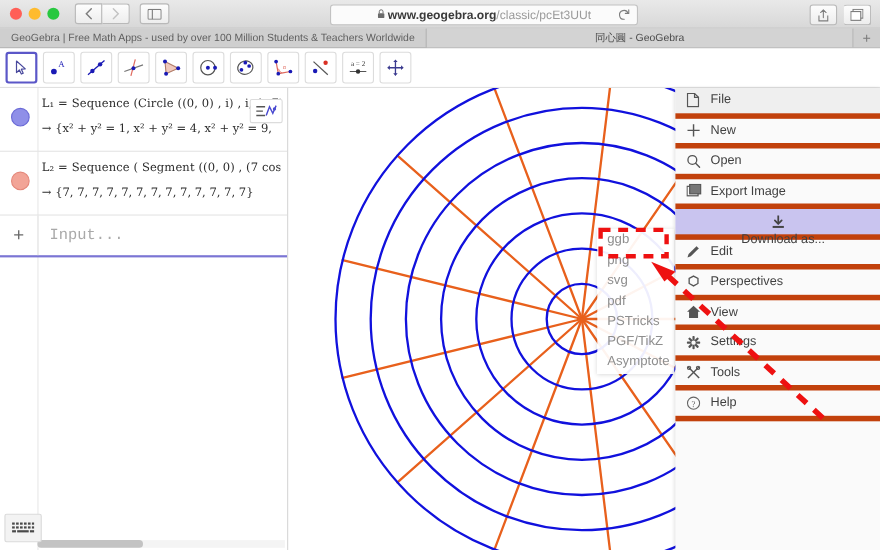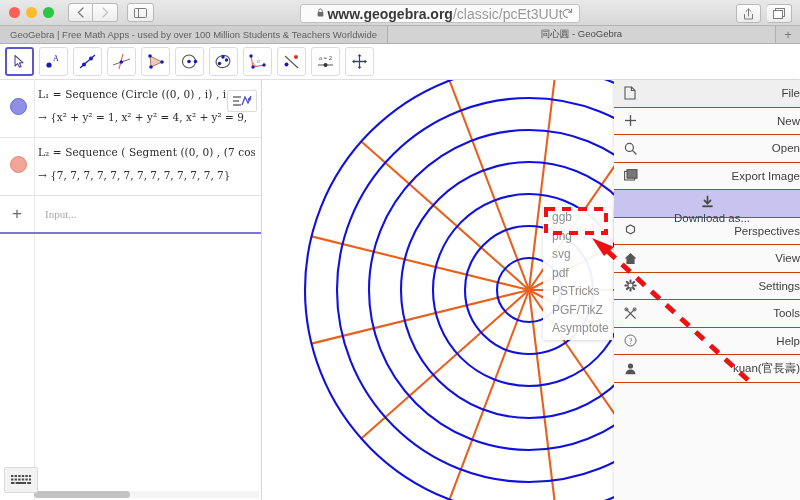--- a/index.html
+++ b/index.html
@@ -35,21 +35,21 @@
   .chrome-btn:first-child { border-radius: 3px 0 0 3px; }
   .chrome-btn:last-child { border-radius: 0 3px 3px 0; border-left: none; }
   .chrome-btn.single { border-radius: 3px; margin-left: 9px; width: 27px; }
 
   .urlbar {
     position: absolute; left: 300px; top: 4px; width: 280px; height: 19px;
     background: #fbfbfb; border: 1px solid #c2c2c2; border-radius: 3px;
     display: flex; align-items: center; justify-content: center;
   }
   .lock { font-size: 8px; color: #6b6b6b; margin-right: 3px; }
-  .url-text { font-size: 14px; color: #9a9a9a; white-space: nowrap; }
+  .url-text { font-size: 11px; color: #9a9a9a; white-space: nowrap; }
   .url-text b { color: #3a3a3a; font-weight: bold; }
   .reload { position: absolute; right: 6px; top: 3px; font-size: 11px; color: #7d7d7d; }
 
   .right-chrome { position: absolute; right: 8px; top: 4px; display: flex; gap: 6px; }
 
   
   .tabbar {
     position: absolute; left: 0; top: 26px; width: 800px; height: 18px;
     background: #cfcfcf; display: flex; align-items: stretch;
     border-bottom: 1px solid #b0b0b0;
@@ -120,21 +120,21 @@
   }
 
   .input-row {
     position: relative; display: flex; align-items: center;
     height: 38px; border-bottom: 2px solid #7b75d4;
   }
   .plus-btn {
     width: 34px; text-align: center; font-size: 17px; color: #6b6b6b; font-weight: 300;
   }
   .input-sep { width:1px; height: 100%; background:#e8e8e8; }
-  .input-ph { padding-left: 10px; font-size: 11px; color: #a9a9a9; font-family:Liberation Serif, serif;}
+  .input-ph { padding-left: 10px; font-size: 14px; color: #a9a9a9; font-family:Liberation Mono, monospace;}
 
   .kbd-btn {
     position: absolute; left: 4px; bottom: 7px;
     width: 34px; height: 26px; background: #f3f3f3;
     border: 1px solid #dadada; border-radius: 2px;
     display: flex; align-items: center; justify-content: center;
   }
   .hscroll {
     position: absolute; left: 34px; bottom: 2px; width: 225px; height: 7px;
     background: #f4f4f4;
@@ -178,22 +178,22 @@
   }
 
   
   .mainmenu {
     position: absolute; right: 0; top: 80px; width: 186px; height: 420px;
     background: #fafafa; z-index: 50;
     box-shadow: -1px 0 3px rgba(0,0,0,.10);
   }
   .menu-item {
     height: 27.5px; display: flex; align-items: center;
-    border-bottom: 1px solid #c2410c; padding-left: 10px;
-    font-size: 11.5px; color: #404040; justify-content: space-between;
+    border-bottom: 5px solid #c2410c; padding-left: 10px;
+    font-size: 11.5px; color: #404040;
   }
   .menu-item.header { background: #efefef; }
   .menu-item.active { background: #c9c4ef; flex-direction: column; }
   .mi-icon {
     width: 22px; display: flex; align-items: center; justify-content: flex-start;
     color: #555; flex: 0 0 22px;
   }
 
   
   .anno { position: absolute; left: 0; top: 0; width: 800px; height: 500px;
@@ -560,20 +560,29 @@
             <line x1="6.5" y1="0.8" x2="6.5" y2="7.8" stroke="#444" stroke-width="1.6"></line>
             <path d="M3.4 5.4L6.5 8.6 9.6 5.4" stroke="#444" stroke-width="1.6" fill="none" stroke-linecap="round" stroke-linejoin="round"></path>
             <rect x="1.4" y="10.4" width="10.2" height="1.8" fill="#444"></rect>
           </svg>
         </span>
       <span>Download as...</span>
     </div>
     <div class="menu-item">
       <span class="mi-icon">
           <svg width="13" height="13" viewBox="0 0 13 13">
+            <path d="M1 12l1-3 7.4-7.4 2 2L4 11z" fill="#555"></path>
+            <path d="M9.4 1.6l2 2" stroke="#fff" stroke-width="0.8"></path>
+          </svg>
+        </span>
+      <span>Edit</span>
+    </div>
+    <div class="menu-item">
+      <span class="mi-icon">
+          <svg width="13" height="13" viewBox="0 0 13 13">
             <path d="M6.5 1l4 2.1v4.6l-4 2.2-4-2.2V3.1z" stroke="#555" stroke-width="1.2" fill="none"></path>
           </svg>
         </span>
       <span>Perspectives</span>
     </div>
     <div class="menu-item">
       <span class="mi-icon">
           <svg width="13" height="13" viewBox="0 0 13 13">
             <path d="M6.5 1L12.4 6.4H10.6V12H2.4V6.4H0.6z" fill="#555"></path>
           </svg>
@@ -607,29 +616,20 @@
     </div>
     <div class="menu-item">
       <span class="mi-icon">
           <svg width="13" height="13" viewBox="0 0 13 13">
             <circle cx="6.5" cy="6.5" r="5.5" stroke="#666" stroke-width="1" fill="none"></circle>
             <text x="6.5" y="9.6" font-size="8" fill="#666" text-anchor="middle" font-family="serif">?</text>
           </svg>
         </span>
       <span>Help</span>
     </div>
-    <div class="menu-item">
-      <span class="mi-icon">
-          <svg width="13" height="13" viewBox="0 0 13 13">
-            <circle cx="6.5" cy="4" r="2.6" fill="#555"></circle>
-            <path d="M1.6 12.2c0-2.8 2.2-4.6 4.9-4.6s4.9 1.8 4.9 4.6z" fill="#555"></path>
-          </svg>
-        </span>
-      <span>kuan(官長壽)</span>
-    </div>
   </div>
 
   <svg class="anno">
     <rect x="546" y="209" width="60" height="24" fill="none" stroke="#ee1111" stroke-width="4" stroke-dasharray="9,7"></rect>
     <line x1="748" y1="380" x2="602" y2="246" stroke="#ee1111" stroke-width="5" stroke-dasharray="11,9" stroke-linecap="butt"></line>
     <polygon points="592,238 614,247 604,256" fill="#ee1111"></polygon>
   </svg>
 
 </div>
 

